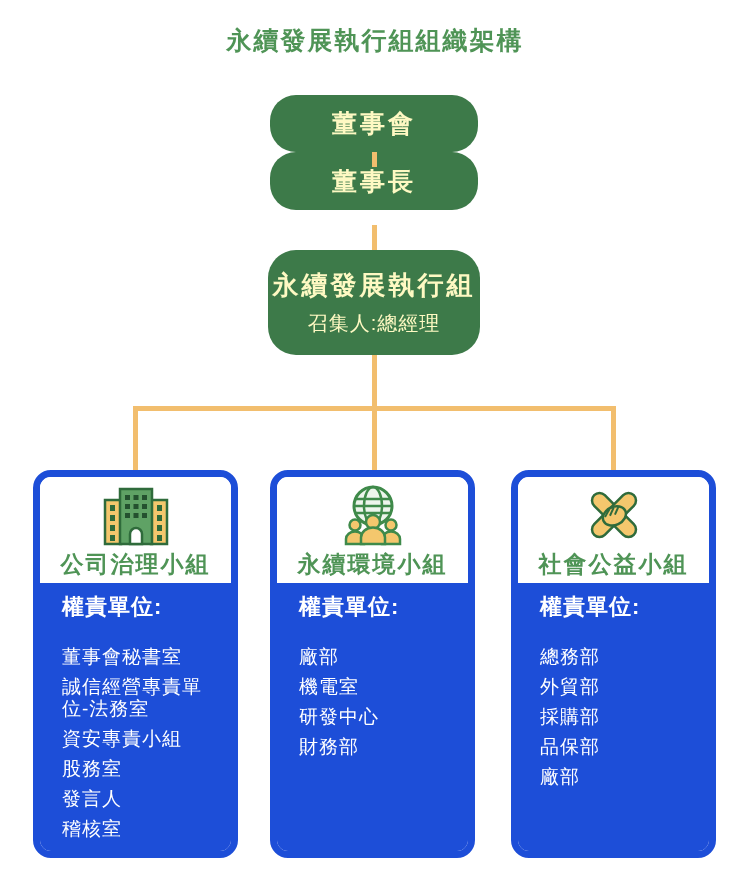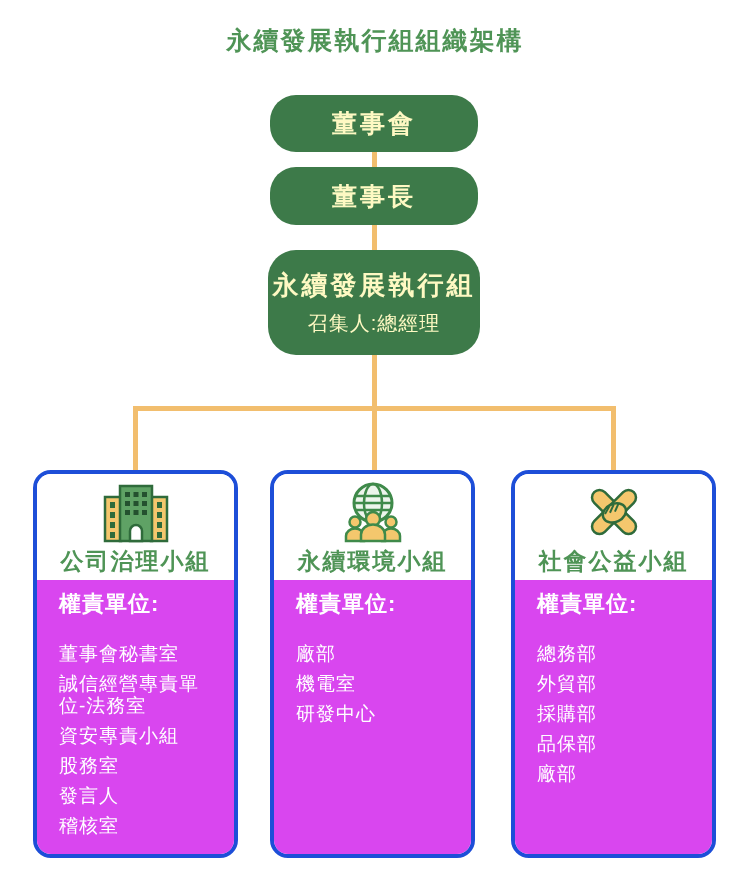--- a/index.html
+++ b/index.html
@@ -41,21 +41,21 @@
     font-weight: 700;
     letter-spacing: 3px;
   }
   .node-sublabel {
     font-size: 20px;
     font-weight: 400;
     letter-spacing: 1px;
     margin-top: 7px;
   }
   .node-board   { left: 270px; top: 95px;  width: 208px; height: 57px; }
-  .node-chair   { left: 270px; top: 167px; width: 208px; height: 58px; }
+  .node-chair   { left: 270px; top: 152px; width: 208px; height: 58px; }
   .node-exec    { left: 268px; top: 250px; width: 212px; height: 105px; border-radius: 28px; }
   .node-exec .node-label { font-size: 26px; }
 
   .conn {
     position: absolute;
     background: #F2BE6E;
   }
   .conn-v1 { left: 372px; top: 152px; width: 5px; height: 15px; }
   .conn-v2 { left: 372px; top: 225px; width: 5px; height: 25px; }
   .conn-v3 { left: 372px; top: 355px; width: 5px; height: 51px; }
@@ -63,21 +63,21 @@
   .conn-d1 { left: 133px; top: 406px; width: 5px; height: 64px; }
   .conn-d2 { left: 372px; top: 406px; width: 5px; height: 64px; }
   .conn-d3 { left: 611px; top: 406px; width: 5px; height: 64px; }
 
   .group-card {
     position: absolute;
     top: 470px;
     width: 205px;
     height: 388px;
     background: #ffffff;
-    border: 4px solid #1d4ed8;
+    border: 7px solid #1d4ed8;
     border-radius: 18px;
     overflow: hidden;
     display: flex;
     flex-direction: column;
   }
   .card-1 { left: 33px; }
   .card-2 { left: 270px; }
   .card-3 { left: 511px; }
   .card-header {
     height: 106px;
@@ -92,21 +92,21 @@
   .card-icon { width: 78px; height: 66px; flex: 0 0 auto; }
   .card-title {
     font-size: 23px;
     font-weight: 600;
     letter-spacing: 2px;
     color: #4F9456;
     line-height: 30px;
   }
   .card-body {
     flex: 1 1 auto;
-    background: #d946ef;
+    background: #1d4ed8;
     color: #ffffff;
     padding: 11px 12px 0 22px;
   }
   .list-header {
     font-size: 22px;
     font-weight: 700;
     line-height: 26px;
     letter-spacing: 1px;
     margin-bottom: 26px;
   }
@@ -208,20 +208,21 @@
         </g>
       </svg>
       <div class="card-title">永續環境小組</div>
     </div>
     <div class="card-body">
       <div class="list-header">權責單位:</div>
       <div class="list">
         <div class="list-item">廠部</div>
         <div class="list-item">機電室</div>
         <div class="list-item">研發中心</div>
+        <div class="list-item">財務部</div>
       </div>
     </div>
   </div>
 
   <div class="group-card card-3">
     <div class="card-header">
       <svg class="card-icon" viewBox="0 0 78 66">
         <g transform="translate(39,32)">
           <g transform="rotate(45)">
             <rect x="-28" y="-7.5" width="56" height="15" rx="7.5" fill="#F4C76D" stroke="#2F6B3B" stroke-width="2.5"></rect>

